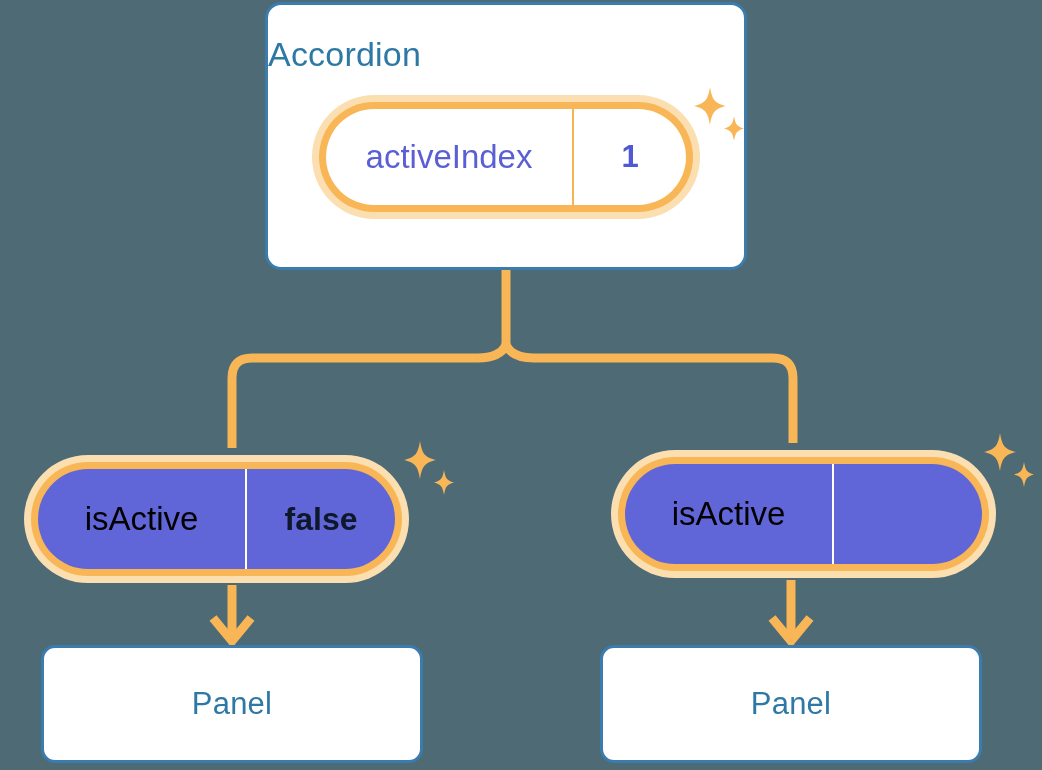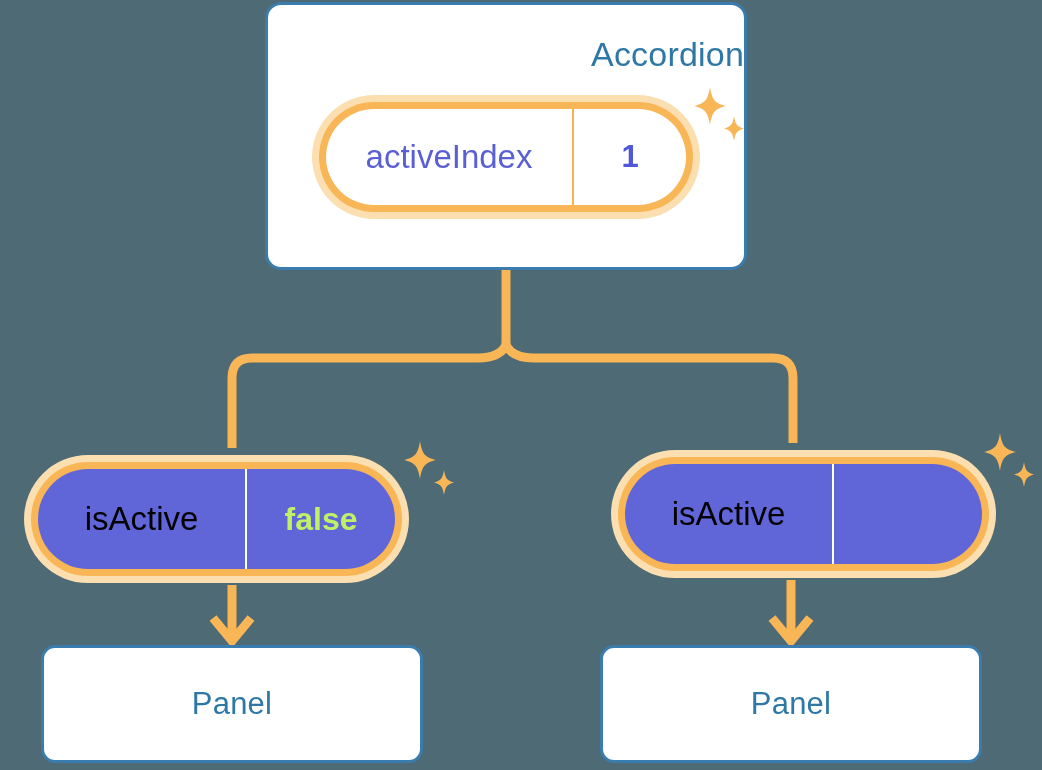--- a/index.html
+++ b/index.html
@@ -24,21 +24,21 @@
     position: absolute;
     background: #ffffff;
     border: 3px solid #3a7cad;
     border-radius: 14px;
     box-sizing: border-box;
   }
   .card-title {
     color: #2e78a6;
     font-size: 34px;
     font-weight: 400;
-    text-align: right;
+    text-align: left;
     letter-spacing: .2px;
   }
 
   
   #accordion-card {
     left: 265px;
     top: 2px;
     width: 482px;
     height: 268px;
     border-radius: 16px;
@@ -117,21 +117,21 @@
   .pill-purple { width: 385px; height: 128px; }
   .pill-purple .pill-body { background: #6066d8; }
   .pill-purple .pill-key {
     flex: 0 0 209px;
     color: #000000;
     font-size: 33px;
     border-right: 2px solid #ffffff;
   }
   .pill-purple .pill-val {
     flex: 1;
-    color: #bef264;
+    color: #0f172a;
     font-size: 32px;
     font-weight: bold;
   }
   #pill-isactive-left  { left: 24px;  top: 455px; }
   #pill-isactive-right { left: 611px; top: 450px; }
 
   
   #wires {
     position: absolute;
     left: 0; top: 0;

